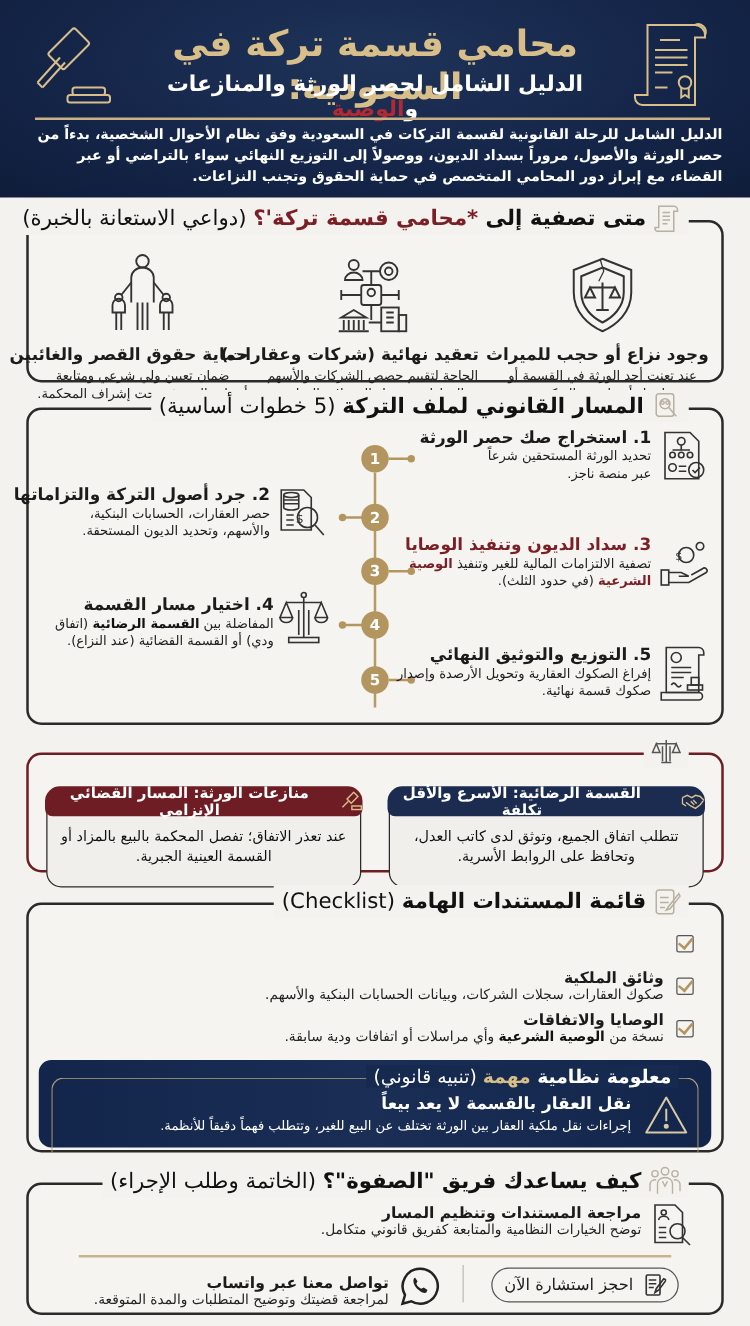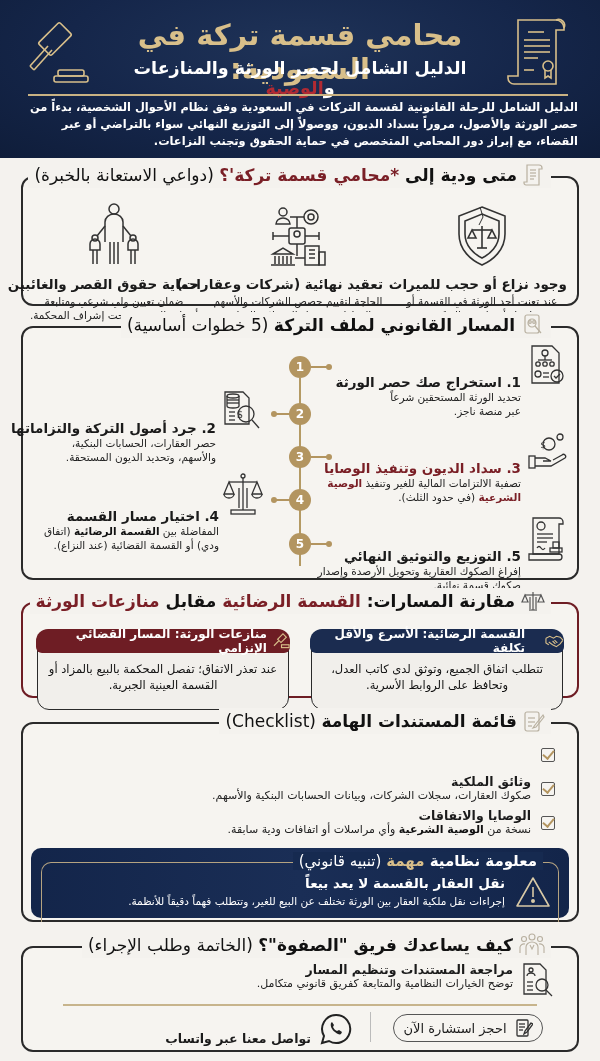--- a/index.html
+++ b/index.html
@@ -26,31 +26,31 @@
   .card3 { position: absolute; top: 18px; width: 170px; text-align: center; }
   .card3 .ic { height: 72px; display: flex; align-items: flex-end; justify-content: center; }
   .card3 .h { font-size: 13.5px; font-weight: bold; margin-top: 8px; white-space: nowrap; }
   .card3 .p { font-size: 10.5px; line-height: 13.5px; margin-top: 3px; color: #222; }
 
   
   .timeline-line { position: absolute; left: 276px; top: 50px; width: 2px; height: 188px; background: #b49a64; }
   .node { position: absolute; width: 22px; height: 22px; border-radius: 50%; background: #b39560; color: #fff; font-size: 12px; font-weight: bold; display: flex; align-items: center; justify-content: center; left: 266px; }
   .stub { position: absolute; height: 2px; background: #b39560; width: 16px; }
   .dot { position: absolute; width: 6px; height: 6px; border-radius: 50%; background: #b39560; }
-  .step { position: absolute; margin-top: 32px; }
+  .step { position: absolute; }
   .step .h { font-size: 13.5px; font-weight: bold; white-space: nowrap; }
   .step .h.maroon { color: #7a1f26; }
   .step .p { font-size: 10.5px; line-height: 14px; color: #222; }
   .step .p b { color: #7a1f26; }
   .step .p b.dark { color: #111; }
   .step-ic { position: absolute; }
 
   
   .cmp { position: absolute; top: 34px; width: 252px; height: 72px; border: 1.5px solid #2a2a2a; border-radius: 12px; background: #f1efeb; }
-  .cmp .tab { position: absolute; top: -10px; left: -2px; right: -2px; height: 24px; border-radius: 12px 12px 6px 6px; color: #fff; font-size: 12px; font-weight: bold; display: flex; align-items: center; justify-content: center; gap: 6px; }
+  .cmp .tab { position: absolute; top: -10px; left: -2px; right: -2px; height: 24px; border-radius: 12px 12px 6px 6px; color: #fff; font-size: 12px; font-weight: bold; display: flex; align-items: center; justify-content: center; gap: 6px; text-align: center; }
   .cmp .body { position: absolute; top: 22px; left: 10px; right: 10px; font-size: 11.5px; line-height: 16px; text-align: center; color: #111; }
 
   
   .chk { position: absolute; right: 22px; width: 500px; display: flex; gap: 10px; }
   .chk .box-ic { width: 14px; height: 14px; border: 1.5px solid #555; border-radius: 2px; margin-top: 8px; position: relative; flex-shrink: 0; }
   .chk .box-ic::after { content: ""; position: absolute; left: 3px; top: -1px; width: 5px; height: 9px; border: solid #b39560; border-width: 0 2px 2px 0; transform: rotate(40deg); }
   .chk .h { font-size: 12.5px; font-weight: bold; line-height: 15px; }
   .chk .p { font-size: 11px; line-height: 14px; color: #222; }
   .chk .p b { color: #111; }
 
@@ -103,21 +103,21 @@
 
 <section class="box" style="top:176px;height:130px;">
   <div class="sec-head" style="top:-16px;">
     <svg width="22" height="24" viewBox="0 0 22 24" fill="none" stroke="#b8b0a0" stroke-width="1.2">
         <path d="M4 2h12a3 3 0 0 1 3 3v1h-3v16H3a2 2 0 0 1-2-2v-1h3z"></path>
         <line x1="7" y1="7" x2="13" y2="7"></line>
         <line x1="7" y1="10" x2="13" y2="10"></line>
         <line x1="7" y1="13" x2="13" y2="13"></line>
         <line x1="7" y1="16" x2="11" y2="16"></line>
       </svg>
-    <span class="ttl"><span>متى ودية إلى </span><span class="maroon">*محامي قسمة تركة'؟</span><span class="light"> (دواعي الاستعانة بالخبرة)</span></span>
+    <span class="ttl"><span>متى تصفية إلى </span><span class="maroon">*محامي قسمة تركة'؟</span><span class="light"> (دواعي الاستعانة بالخبرة)</span></span>
   </div>
 
   <div class="card3" style="right:10px;">
     <div class="ic">
         <svg width="58" height="64" viewBox="0 0 58 64" fill="none" stroke="#333" stroke-width="1.6">
           <path d="M29 3 L52 12 V30 C52 46 40 56 29 61 C18 56 6 46 6 30 V12 Z"></path>
           <path d="M29 10 L46 17 V30 C46 42 37 50 29 54 C21 50 12 42 12 30 V17 Z"></path>
           <line x1="29" y1="22" x2="29" y2="44"></line>
           <line x1="19" y1="26" x2="39" y2="26"></line>
           <path d="M19 26 l-4 8 h8 z"></path>
@@ -309,21 +309,20 @@
   <div class="sec-head" style="top:-16px;">
     <svg width="24" height="24" viewBox="0 0 24 24" fill="none" stroke="#555" stroke-width="1.2">
         <line x1="12" y1="3" x2="12" y2="21"></line>
         <line x1="4" y1="6" x2="20" y2="6"></line>
         <path d="M4 6 l-3 7 h6z"></path>
         <path d="M20 6 l-3 7 h6z"></path>
         <line x1="8" y1="21" x2="16" y2="21"></line>
         <line x1="9" y1="8" x2="9" y2="20"></line>
         <line x1="15" y1="8" x2="15" y2="20"></line>
       </svg>
-    <span class="ttl"><span>مقارنة المسارات: </span><span class="maroon">القسمة الرضائية</span><span> مقابل </span><span class="maroon">منازعات الورثة</span></span>
   </div>
 
   <div class="cmp" style="right:14px;">
     <div class="tab" style="background:#1b2c50;gap:20px;">
       <svg width="20" height="16" viewBox="0 0 20 16" fill="none" stroke="#d8bf8a" stroke-width="1.2">
           <path d="M1 5 l4 -2 l4 2 l3 -2 l4 1 l3 3 M1 5 v5 l3 2 M19 7 l-3 4 l-4 3 l-4 -2 l-4 -3"></path>
           <path d="M8 8 l3 3 M10 7 l3 3"></path>
         </svg>
       <span>القسمة الرضائية: الأسرع والأقل تكلفة</span>
     </div>
@@ -432,15 +431,16 @@
 
   <div class="vsep" style="right:206px;top:64px;"></div>
 
   <div style="position:absolute;right:224px;top:64px;display:flex;gap:8px;align-items:flex-end;">
     <svg width="34" height="34" viewBox="0 0 34 34" fill="none" stroke="#222" stroke-width="2">
         <path d="M17 3 a14 14 0 1 1 -7 26 L3 31 l2 -7 A14 14 0 0 1 17 3z"></path>
         <path d="M12 11 c-1 3 1 7 4 9 c2 2 5 3 6 2 l1 -2 l-3 -2 l-2 1 c-2 -1 -3 -2 -4 -4 l1 -2 l-2 -3z" fill="#222" stroke="none"></path>
       </svg>
     <div>
         <div class="h" style="font-size:12.5px;font-weight:bold;">تواصل معنا عبر واتساب</div>
+        <div class="p" style="font-size:11px;color:#222;white-space:nowrap;">لمراجعة قضيتك وتوضيح المتطلبات والمدة المتوقعة.</div>
       </div>
   </div>
 </section>
 
 </body></html>

